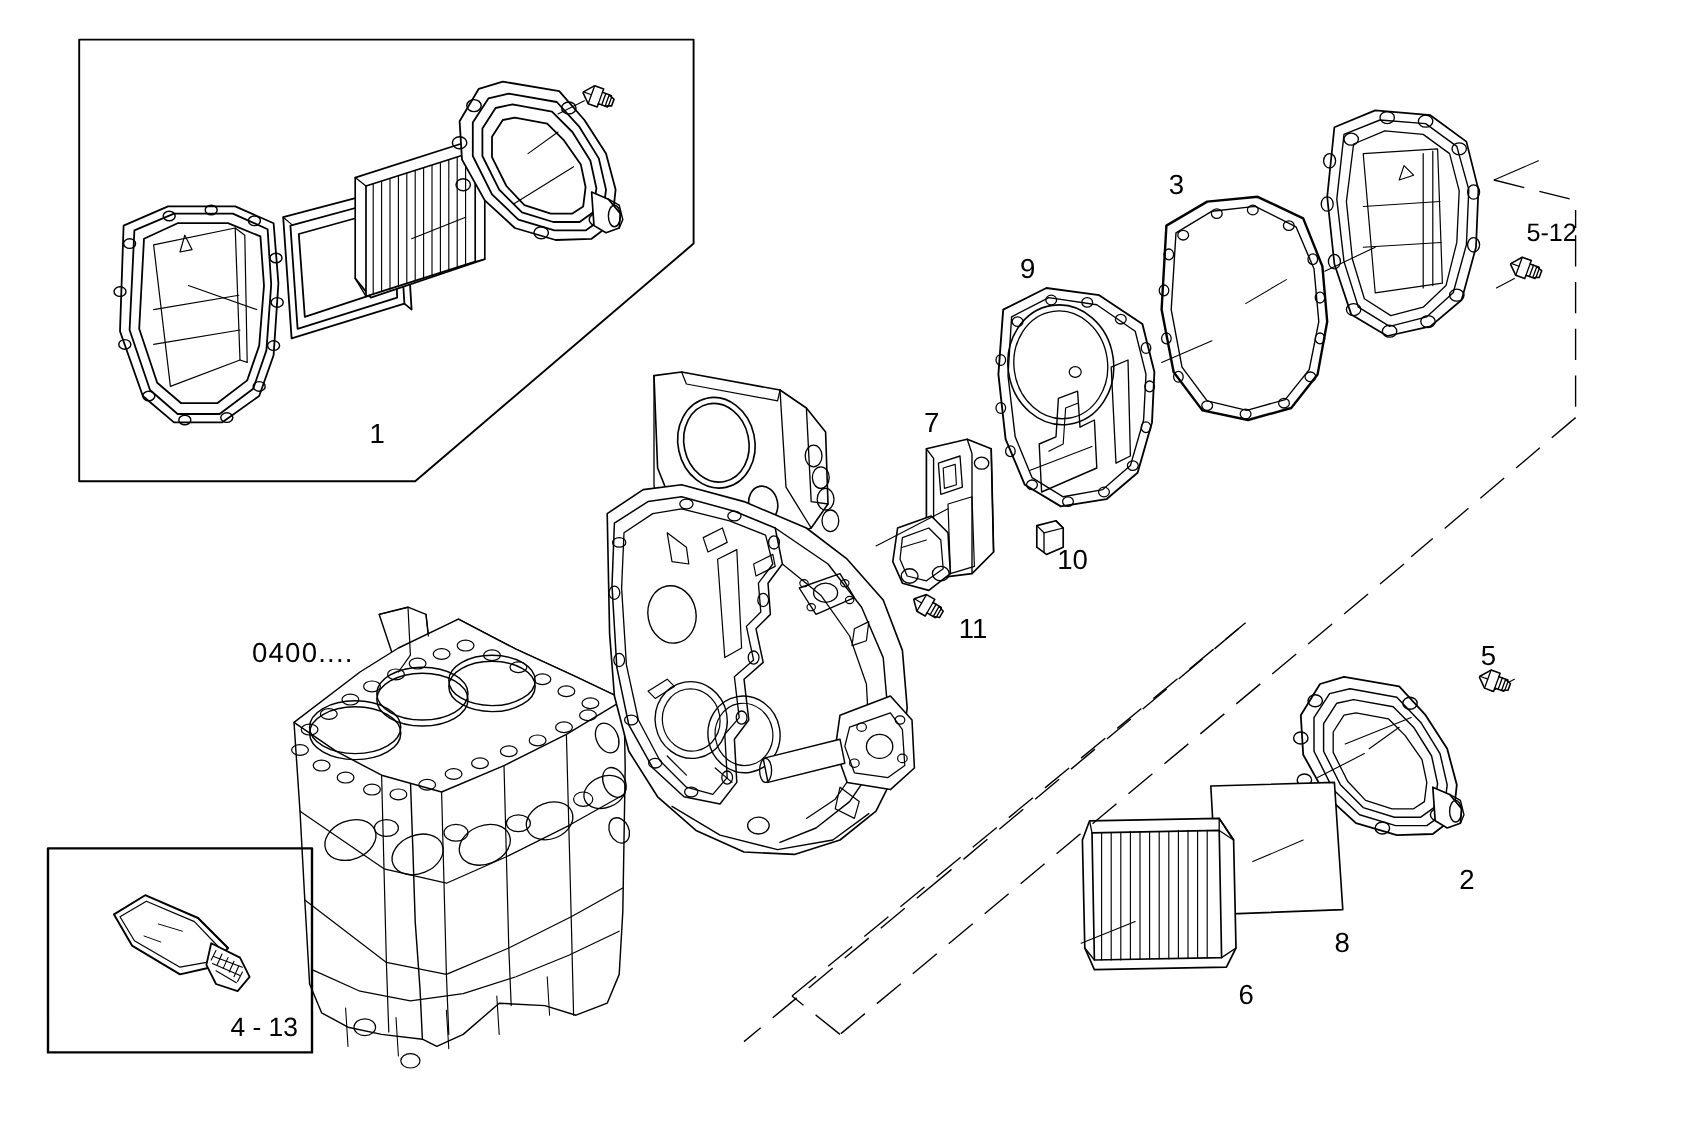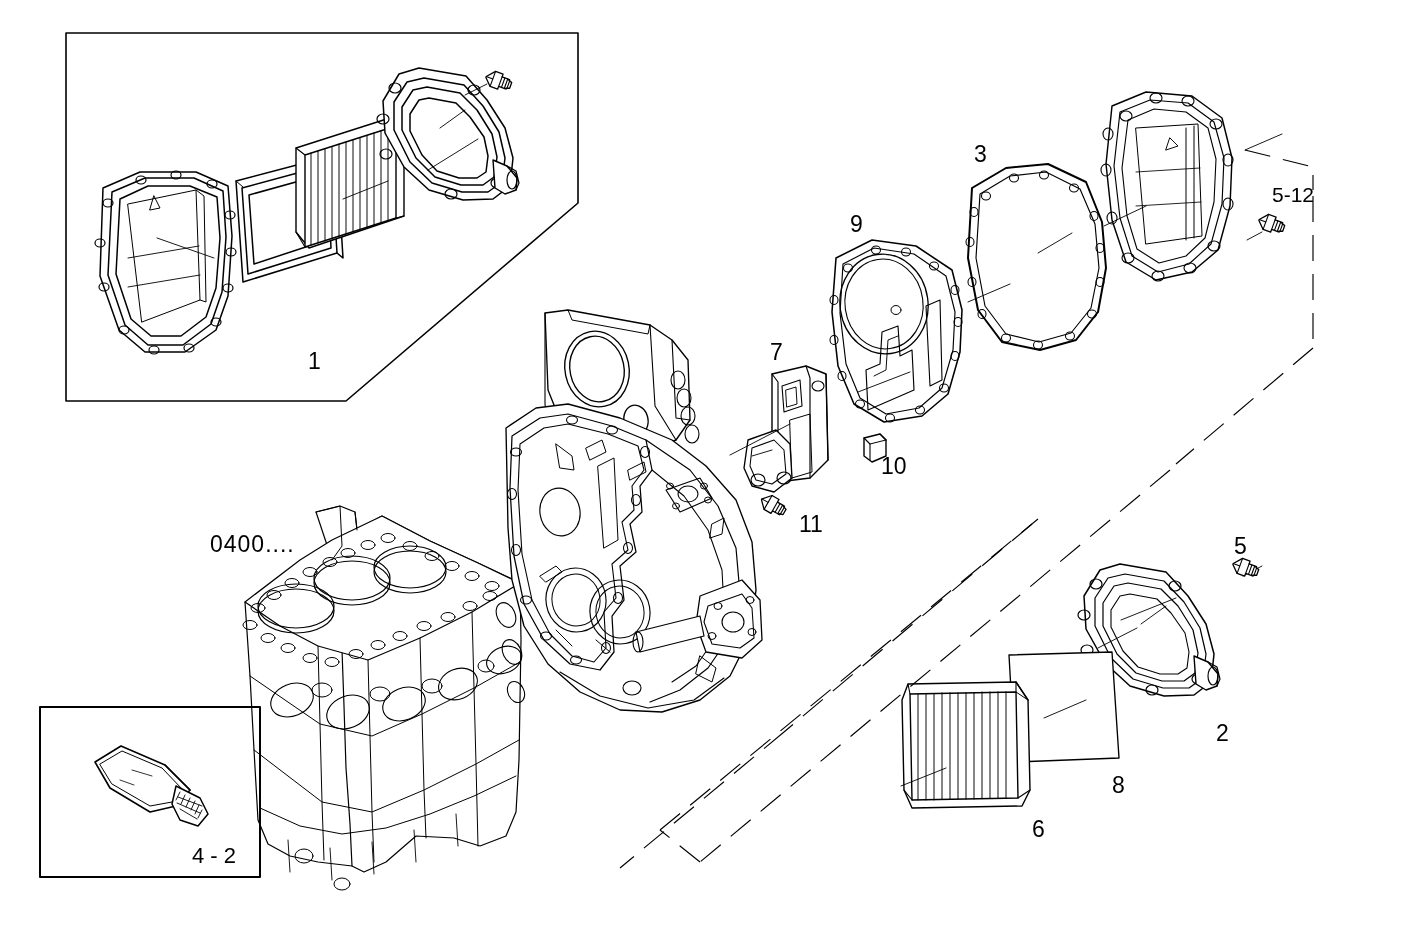--- a/index.html
+++ b/index.html
@@ -529,17 +529,17 @@
   <div class="lbl" style="left:1112px;top:774px;">8</div>
 
   <div class="lbl" style="left:850px;top:213px;">9</div>
 
   <div class="lbl" style="left:881px;top:455px;">10</div>
 
   <div class="lbl" style="left:799px;top:513px;">11</div>
 
   <div class="lbl lbl-grp" style="left:1272px;top:184px;">5-12</div>
 
-  <div class="lbl lbl-sm" style="left:192px;top:845px;">4 - 2</div>
+  <div class="lbl lbl-sm" style="left:192px;top:845px;">4 - 13</div>
 
   <div class="lbl lbl-code" style="left:210px;top:533px;">0400....</div>
 
 </div>
 
 </body></html>

